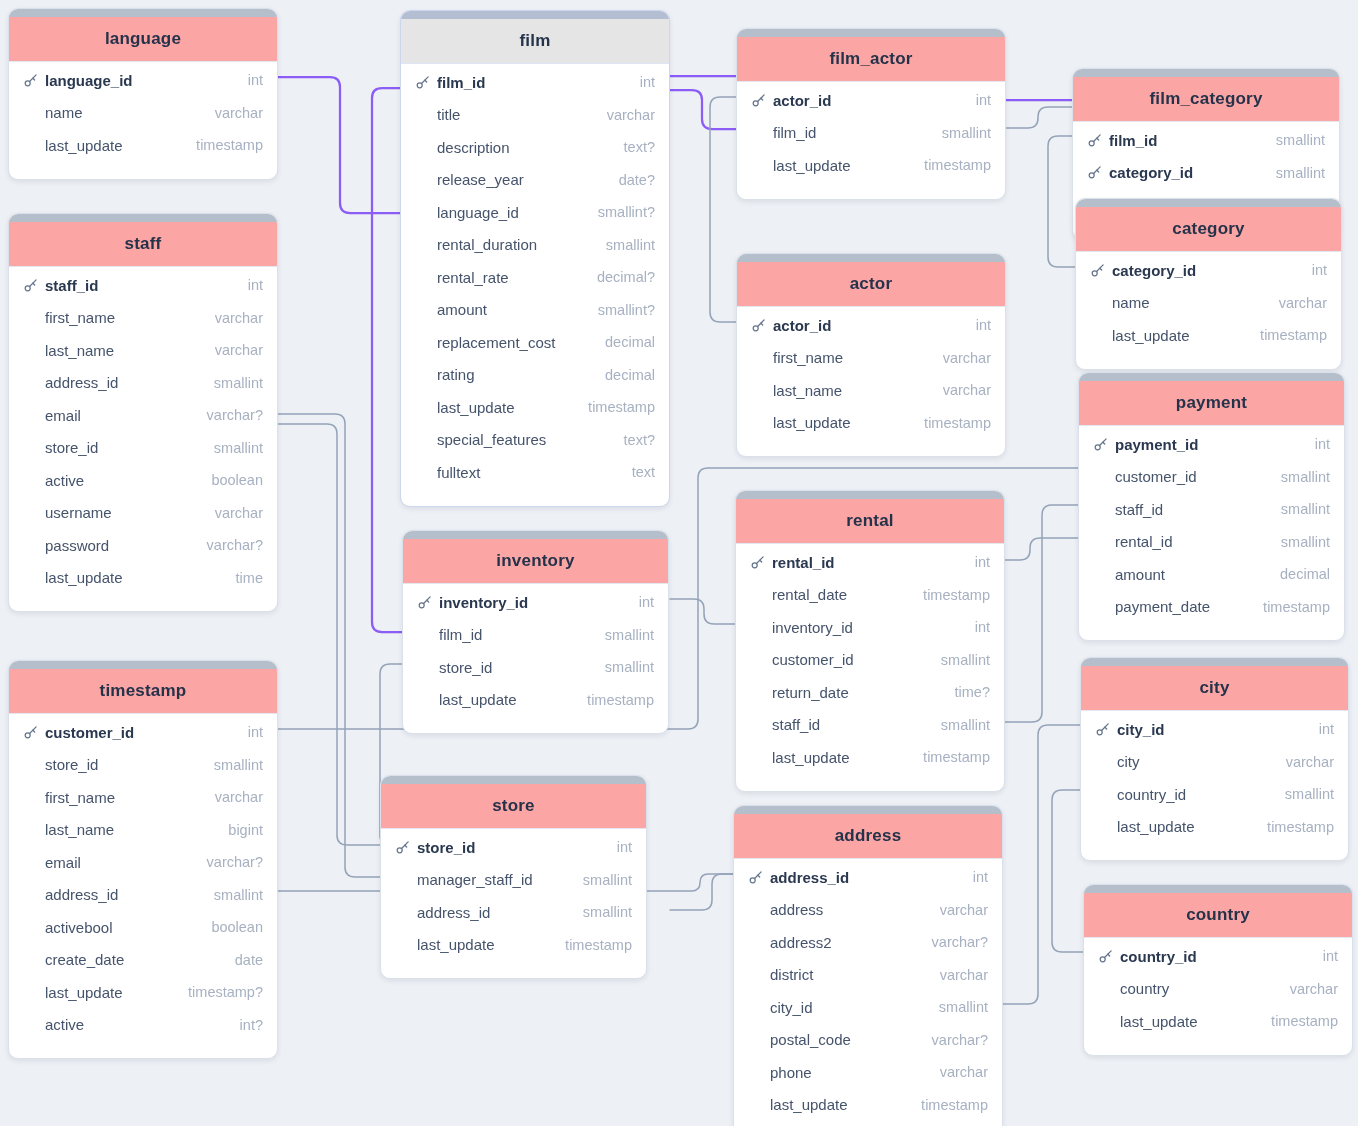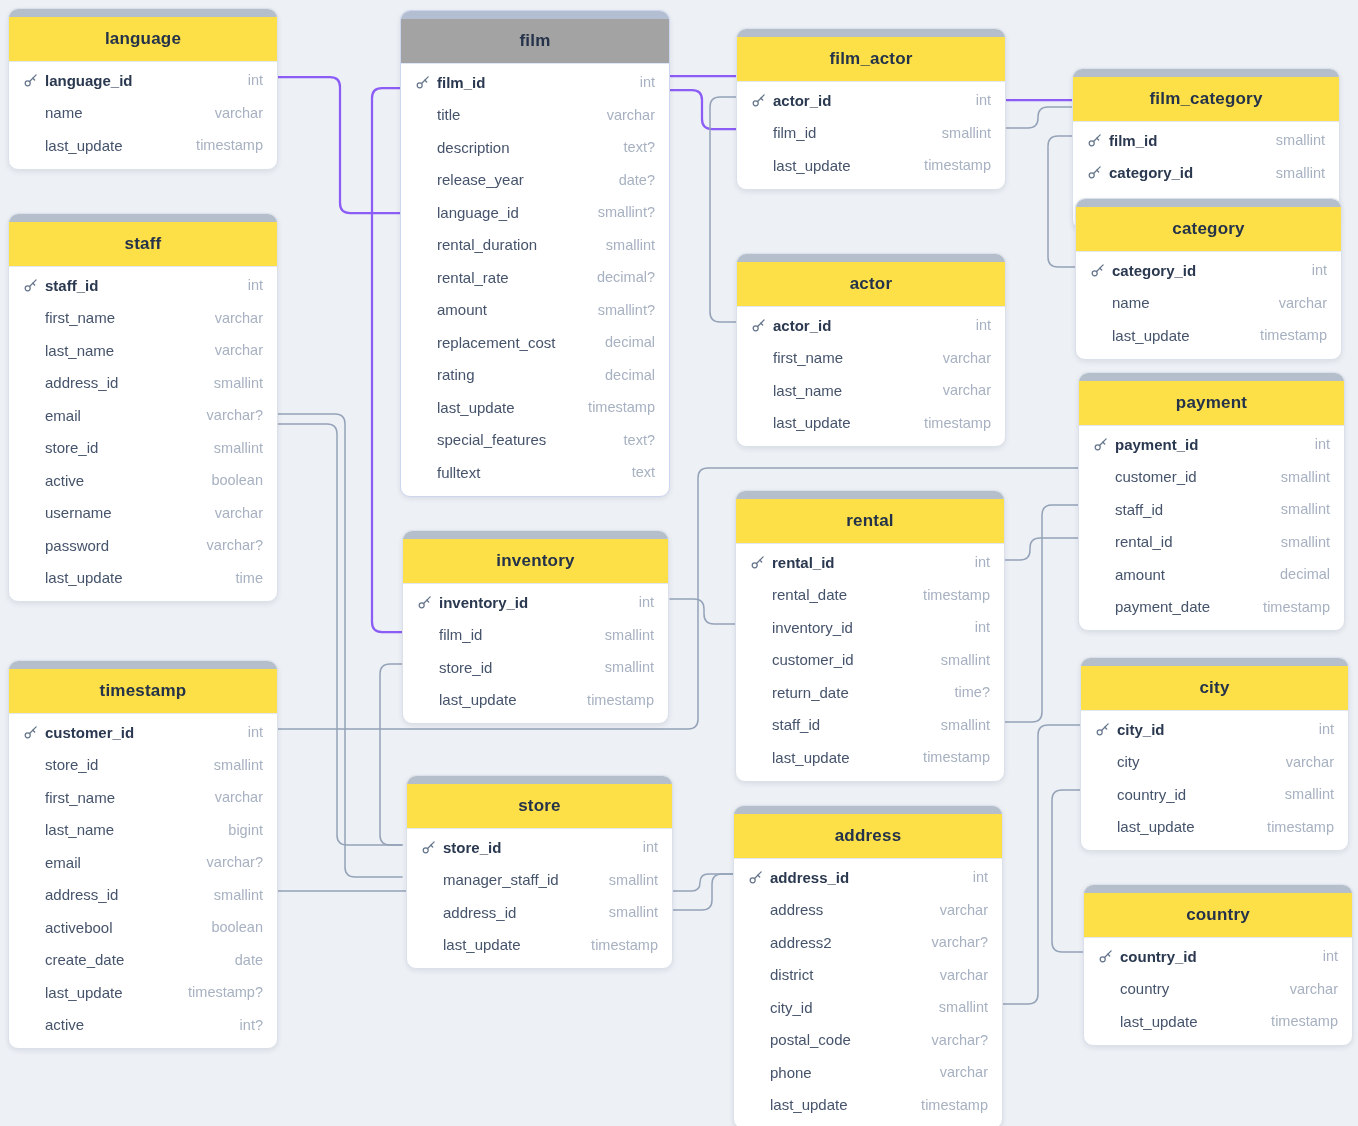--- a/index.html
+++ b/index.html
@@ -16,27 +16,27 @@
     border:1px solid #dbe1ea;
     border-radius:10px;
     box-shadow:0 2px 5px rgba(45,58,80,0.10);
     overflow:hidden;
   }
   .table.highlight{border-color:#ccd6ee;}
   .strip{height:8px;background:#b5bfcb;}
   .table.highlight .strip{background:#b3bed2;}
   .thead{
     height:44px;display:flex;align-items:center;justify-content:center;
-    background:#fde047;border-bottom:1px solid #e3e8f0;
+    background:#fca5a5;border-bottom:1px solid #e3e8f0;
   }
-  .table.highlight .thead{background:#a3a3a3;border-bottom:1px solid #dde6f6;}
+  .table.highlight .thead{background:#e5e5e5;border-bottom:1px solid #dde6f6;}
   .tname{
     font-size:17px;font-weight:600;color:#24324a;letter-spacing:.2px;
   }
-  .rows{padding:2px 0 7px 0;}
+  .rows{padding:2px 0 17px 0;}
   .frow{
     height:32.5px;display:flex;align-items:center;
     padding:0 14px;box-sizing:border-box;
   }
   .keyslot{width:22px;flex:0 0 22px;display:flex;align-items:center;color:#64748b;}
   .keyslot svg{width:15px;height:15px;}
   .fname{
     flex:1 1 auto;font-size:15px;color:#45536b;
     white-space:nowrap;overflow:hidden;text-overflow:ellipsis;
   }
@@ -333,21 +333,21 @@
           <span class="fname">store_id</span>
           <span class="ftype">smallint</span>
         </div>
         <div class="frow">
           <span class="keyslot"></span>
           <span class="fname">last_update</span>
           <span class="ftype">timestamp</span>
         </div>
       </div>
     </div>
-    <div class="table" style="left: 406px; top: 775px; width: 265px;">
+    <div class="table" style="left: 380px; top: 775px; width: 265px;">
       <div class="strip"></div>
       <div class="thead">
         <div class="tname">store</div>
       </div>
       <div class="rows">
         <div class="frow pk">
           <span class="keyslot">
             <svg viewBox="0 0 24 24" fill="none" stroke="currentColor" stroke-width="2" stroke-linecap="round" stroke-linejoin="round">
               <circle cx="7.5" cy="16.5" r="4"></circle>
               <path d="M10.5 13.5 L21 3"></path>

